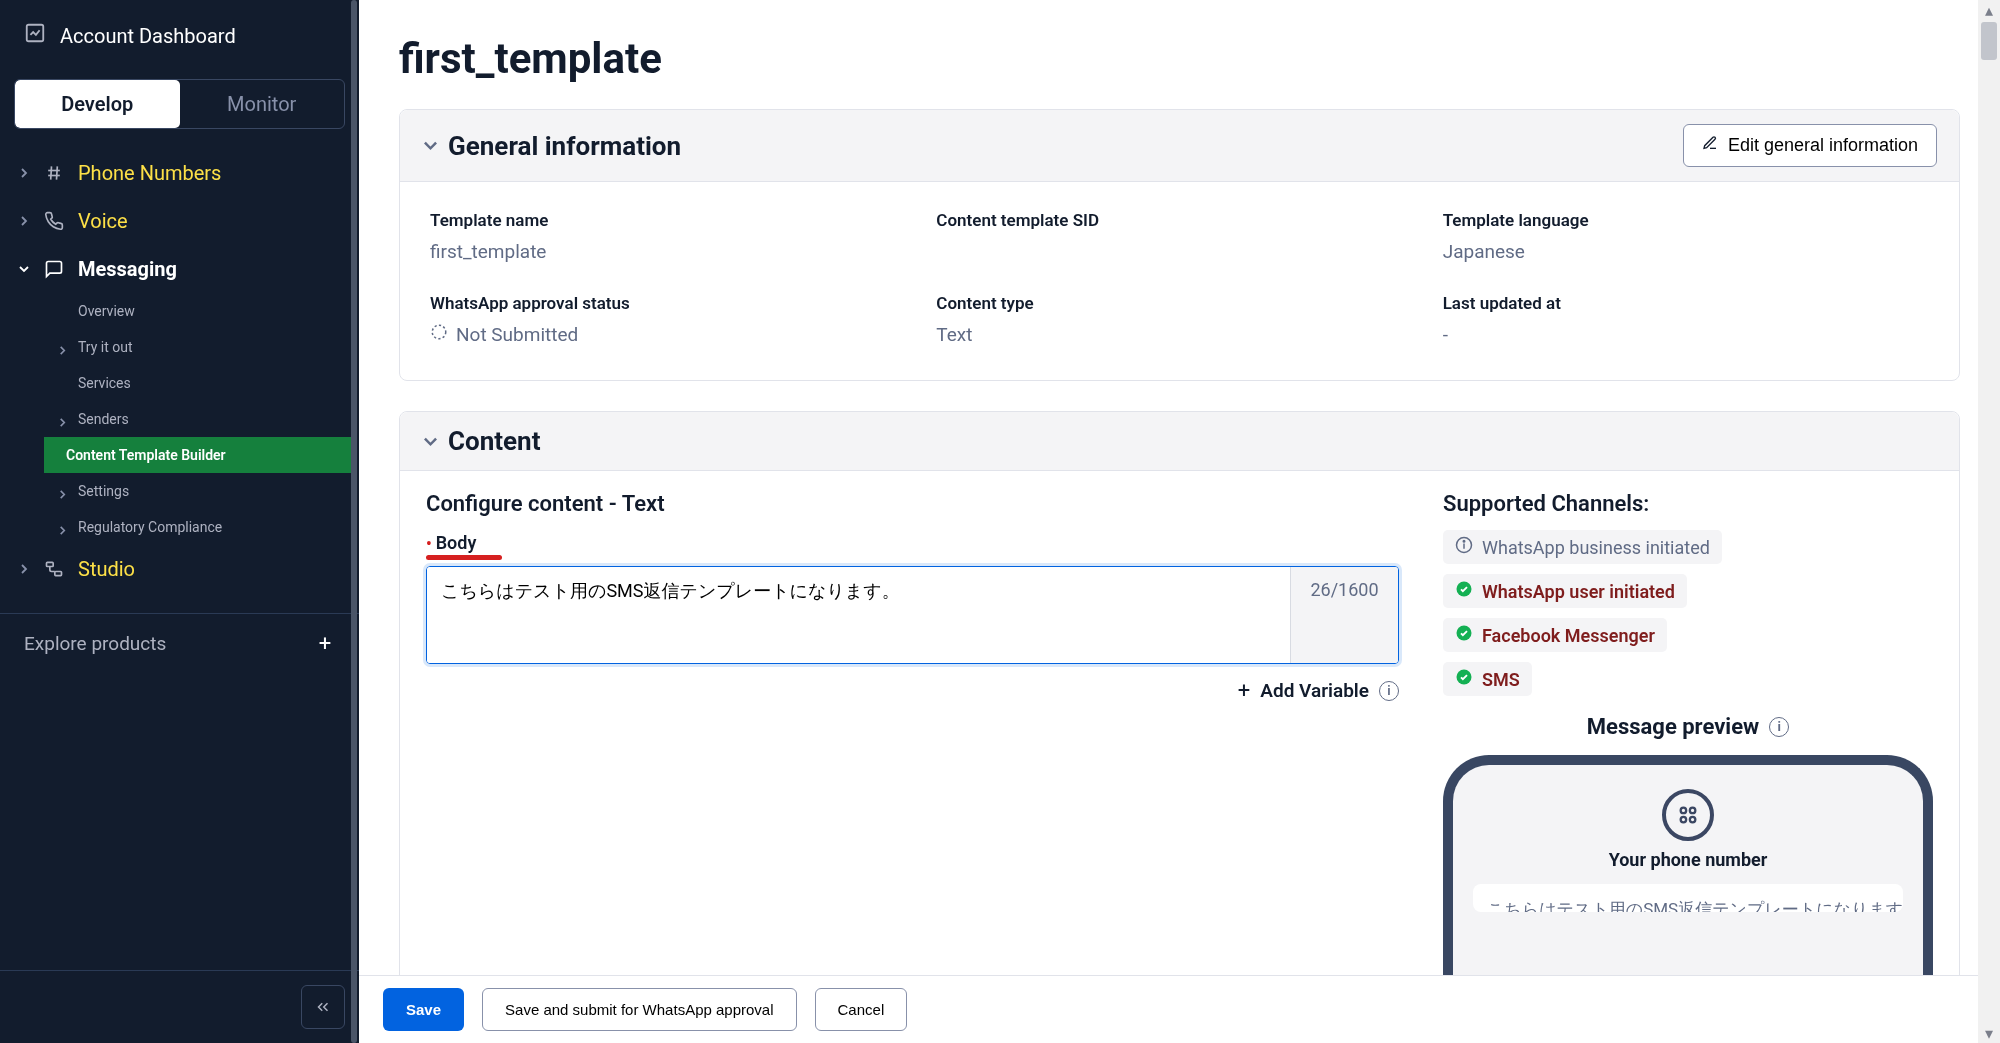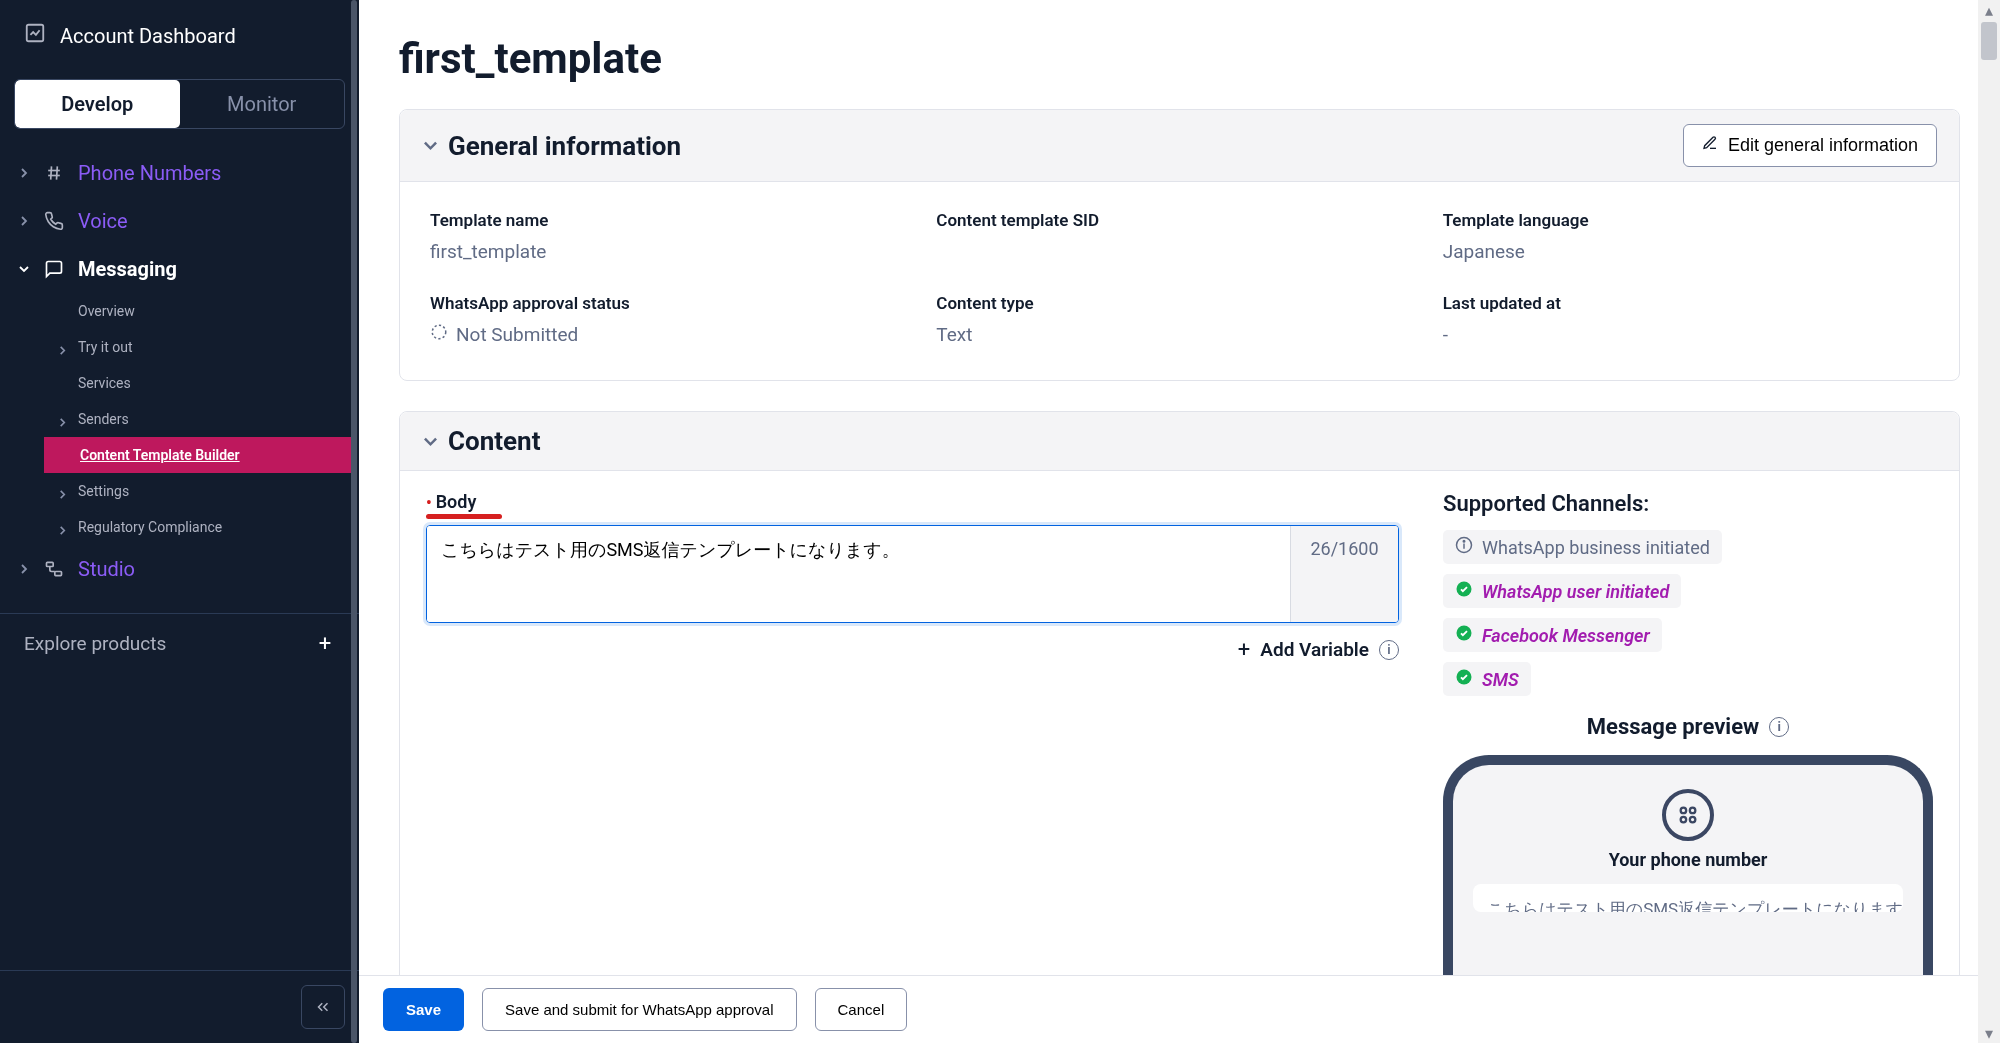--- a/index.html
+++ b/index.html
@@ -12,30 +12,30 @@
   .sidebar { width: 359px; background: #121C2D; color: #fff; display: flex; flex-direction: column; height: 100vh; position: relative; }
   .sidebar-scroll-edge { position:absolute; right:2px; top:0; bottom:0; width:6px; background: #4a5568; border-radius:3px;}
   .sidebar-inner { flex:1; overflow:auto; padding-bottom: 20px; }
   .sidebar .dashboard-link { display:flex; align-items:center; gap:14px; padding:22px 24px; font-size:20px; }
   .sidebar .dashboard-link svg { width:22px; height:22px; }
 
   .tabs { display:flex; border:1px solid #394762; margin: 8px 14px 20px 14px; border-radius:6px; overflow:hidden; }
   .tabs .tab { flex:1; text-align:center; padding:12px 0; font-size:20px; color:#8891AA; cursor:pointer; }
   .tabs .tab.active { background:#fff; color:#121C2D; font-weight:600; border-radius:5px; }
 
-  .nav-item { display:flex; align-items:center; gap:12px; padding:12px 18px; font-size:20px; color:#8b5cf6; cursor:pointer; }
+  .nav-item { display:flex; align-items:center; gap:12px; padding:12px 18px; font-size:20px; color:#fde047; cursor:pointer; }
   .nav-item .chev { width:12px; display:flex; justify-content:center; }
   .nav-item .ic { width:24px; display:flex; justify-content:center; align-items:center; }
   .nav-item.active-section { color:#fff; font-weight:700; }
   .nav-item.active-section .chev svg { transform: rotate(90deg); }
 
   .sub { padding-left: 54px; }
   .sub .sub-item { display:flex; align-items:flex-end; gap:10px; padding:10px 18px 10px 24px; font-size:14px; color:#AEB2C1; cursor:pointer; }
   .sub .sub-item .mini-chev { width:12px; margin-left:-22px; display:flex; justify-content:center; }
-  .sub .sub-item.selected { background:#be185d; color:#fff; font-weight:600; border-radius:0; margin-left:-10px; padding-left:36px; margin-right:6px;text-decoration:underline; }
+  .sub .sub-item.selected { background:#15803d; color:#fff; font-weight:600; border-radius:0; margin-left:-10px; padding-left:22px; margin-right:6px; }
   .sub .sub-item.with-chev { padding-left: 24px; }
 
   .explore { display:flex; align-items:center; justify-content:space-between; padding:18px 24px; font-size:19px; color:#AEB2C1; border-top:1px solid #2a3a55; margin-top:20px; }
   .explore-plus { width:20px; height:20px; display:flex; align-items:center; justify-content:center; color:#fff; font-size:22px; }
 
   .sidebar-bottom { padding: 14px; border-top:1px solid #2a3a55; }
   .collapse-btn { width:44px; height:44px; border:1px solid #394762; border-radius:6px; display:flex; align-items:center; justify-content:center; margin-left:auto; cursor:pointer; }
 
   
   .main { flex:1; display:flex; flex-direction:column; height:100vh; overflow:hidden; background:#fff; position:relative;}
@@ -70,21 +70,21 @@
   .body-field-wrap { display:flex; border:1px solid #0263E0; border-radius:4px; box-shadow: 0 0 0 3px rgba(2,99,224,.15); overflow:hidden; }
   .body-field { flex:1; border:none; outline:none; resize:none; padding:12px 14px; font-size:18px; height:96px; font-family:inherit; }
   .char-count { width:108px; background:#F4F4F6; display:flex; align-items:flex-start; justify-content:center; padding-top:12px; color:#606B85; font-size:18px; border-left:1px solid #d8dbe2;}
   .add-var { display:flex; align-items:center; justify-content:flex-end; gap:10px; margin-top:14px; font-size:19px; font-weight:600; color:#121C2D; cursor:pointer;}
   .add-var .plus { font-size:22px; font-weight:400; }
   .info-circle { width:20px; height:20px; border:1.5px solid #606B85; border-radius:50%; display:flex; align-items:center; justify-content:center; font-size:13px; color:#606B85;}
 
   .supported-title { font-size:22px; font-weight:600; margin-bottom:14px; }
   .chan { display:inline-flex; align-items:center; gap:9px; padding:6px 12px; background:#F4F4F6; border-radius:5px; margin-bottom:10px; font-size:18px; }
   .chan.gray { color:#606B85; }
-  .chan.green { color:#a21caf; font-weight:600;font-style:italic;}
+  .chan.green { color:#7f1d1d; font-weight:600;}
   .chan svg { width:18px; height:18px; }
 
   .preview-hd { display:flex; align-items:center; justify-content:center; gap:10px; font-size:22px; font-weight:700; margin-top:8px; margin-bottom:16px;}
   .phone { border:10px solid #394762; border-bottom:none; border-radius:46px 46px 0 0; height:230px; background:#F4F4F6; padding:24px 16px 0 16px; overflow:hidden; position:relative;}
   .phone-inner { text-align:center; }
   .phone-avatar { width:52px; height:52px; border:4px solid #3b4763; border-radius:50%; margin:0 auto 8px auto; display:flex; align-items:center; justify-content:center;}
   .phone-avatar svg { width:22px; height:22px; }
   .phone-label { font-size:18px; font-weight:700; margin-bottom:14px;}
   .phone-msg { background:#fff; border-radius:8px; padding:14px; text-align:left; font-size:17px; color:#606B85; margin: 0 4px; white-space:nowrap; overflow:hidden; text-overflow:clip; height:26px;}
 
@@ -306,20 +306,21 @@
           <div class="left">
             <span class="chevd"><svg width="14" height="14" viewBox="0 0 10 10">
                   <path d="M3 1l4 4-4 4" stroke="#606B85" stroke-width="1.8" fill="none"></path>
                 </svg></span>
             <h2>Content</h2>
           </div>
         </div>
 
         <div class="content-area">
           <div class="content-left">
+            <div class="configure-title">Configure content - Text</div>
             <div class="body-label">
               <span class="req">•</span><span>Body</span>
             </div>
             <div class="red-underline"></div>
             <div class="body-field-wrap">
               <textarea class="body-field" style="">こちらはテスト用のSMS返信テンプレートになります。</textarea>
               <div class="char-count">26/1600</div>
             </div>
             <div class="add-var">
               <span class="plus">+</span>

